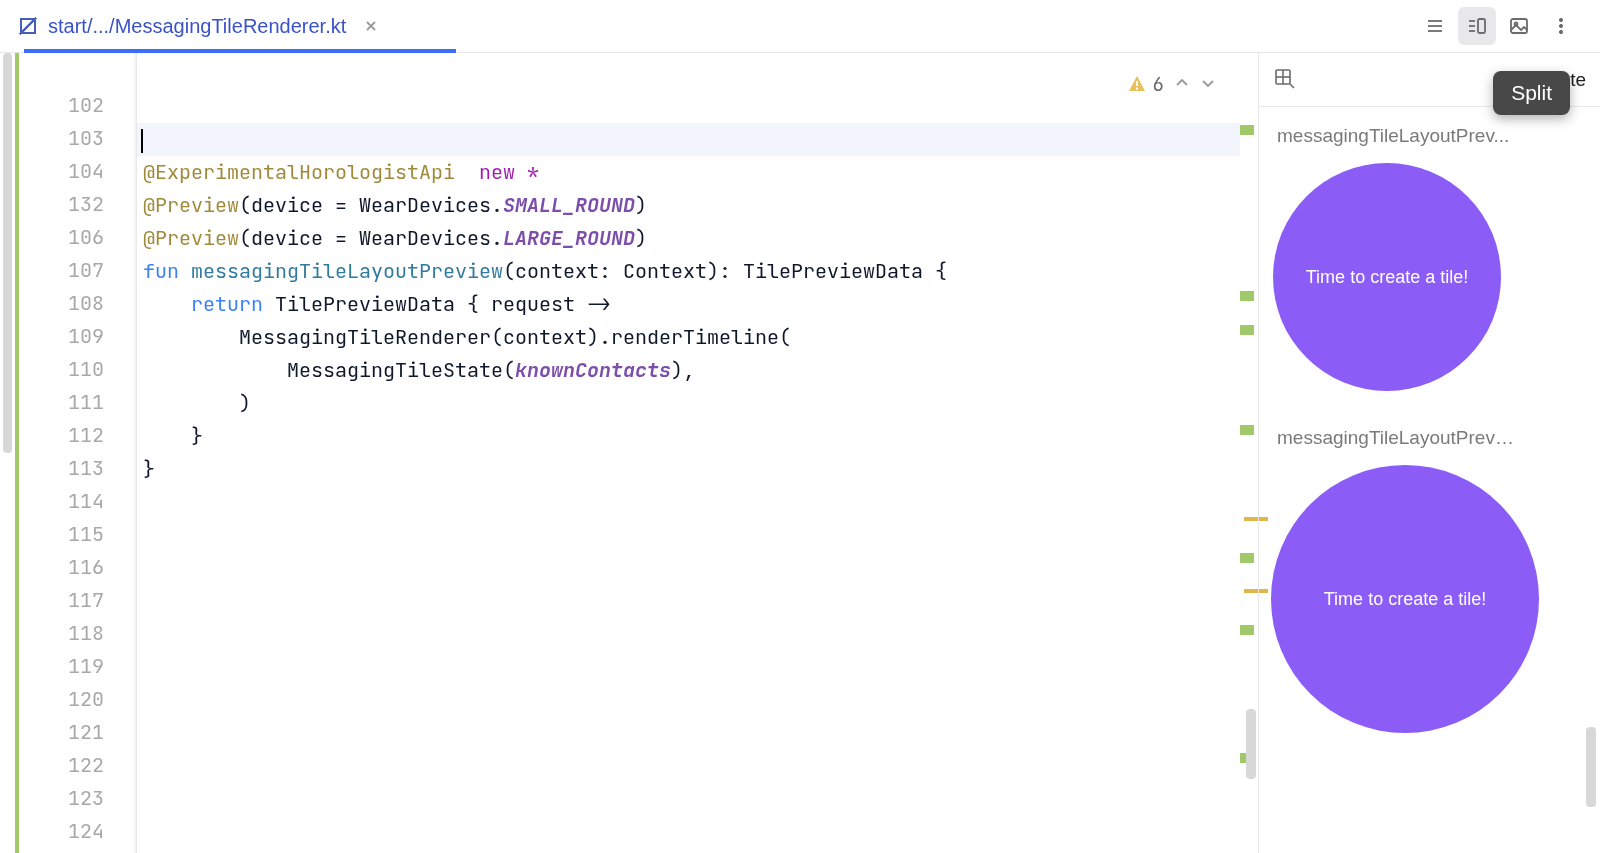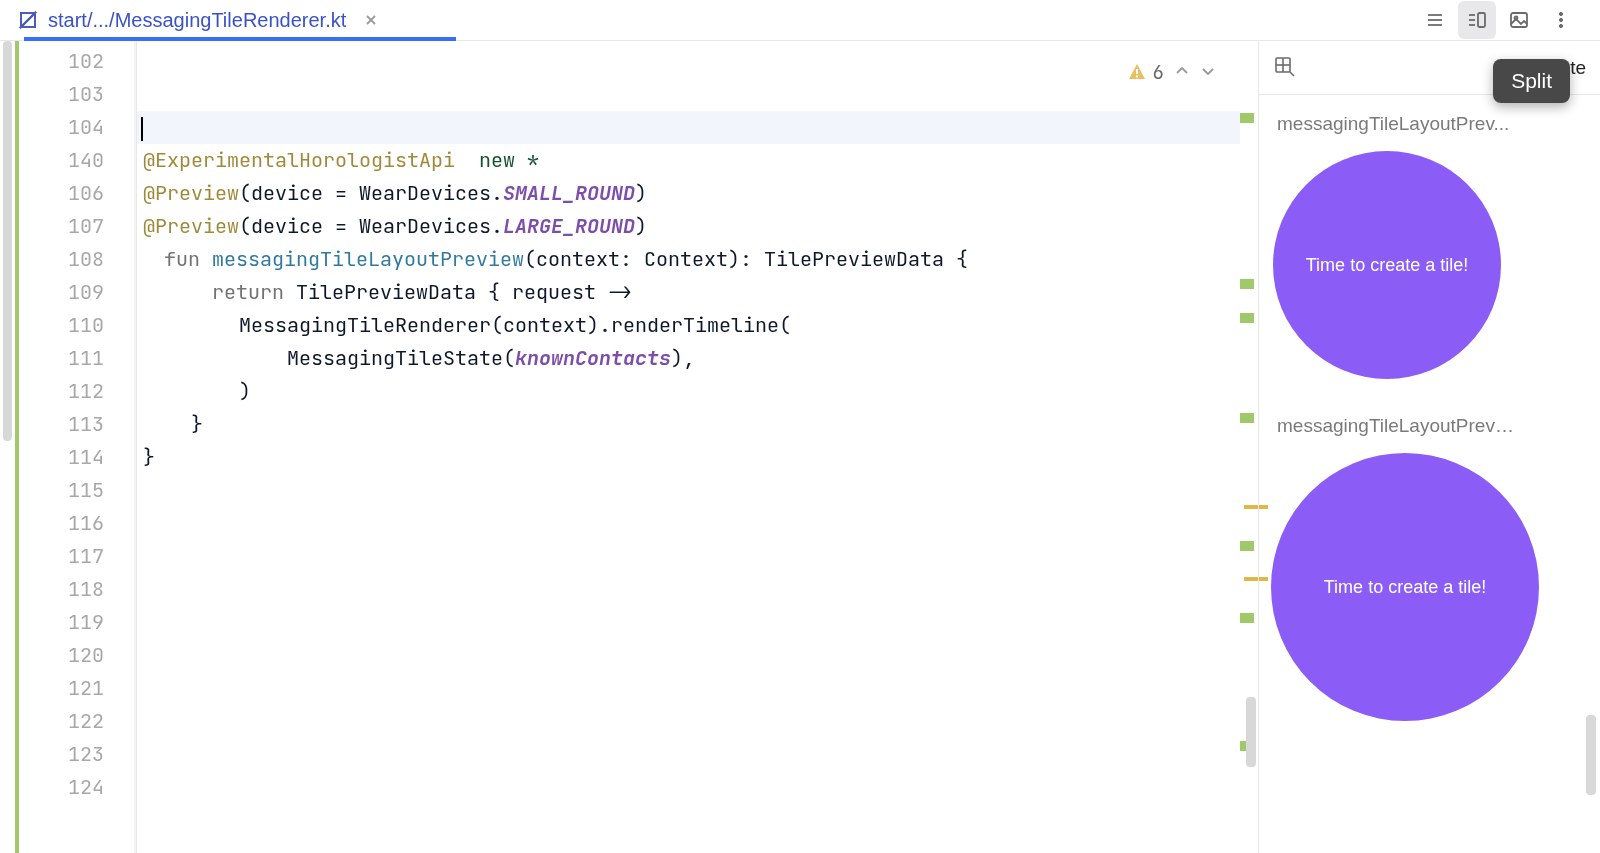--- a/index.html
+++ b/index.html
@@ -1,51 +1,51 @@
 <!DOCTYPE html>
 <html><head>
 <meta charset="utf-8">
 <style>
   * { box-sizing: border-box; margin: 0; padding: 0; }
   html, body { width: 1600px; height: 853px; overflow: hidden; font-family: -apple-system, BlinkMacSystemFont, "Segoe UI", sans-serif; background: #fff; }
   
   .root { display: flex; flex-direction: column; height: 100%; }
   
   
-  .tab-bar { height: 41px; display: flex; align-items: center; border-bottom: 1px solid #e8e8e8; position: relative; }
+  .tab-bar { height: 53px; display: flex; align-items: center; border-bottom: 1px solid #e8e8e8; position: relative; }
   .tab { display: flex; align-items: center; gap: 10px; padding: 0 18px; height: 100%; position: relative; }
   .tab-icon { width: 20px; height: 20px; display: flex; align-items: center; justify-content: center; }
   .tab-label { font-size: 20px; color: #3a52c8; }
   .tab-close { color: #9a9a9a; font-size: 18px; width: 18px; height: 18px; display: flex; align-items: center; justify-content: center; margin-left: 6px; }
   .tab-underline { position: absolute; left: 24px; bottom: -1px; width: 432px; height: 4px; background: #3a6cff; }
   .tab-bar-right { margin-left: auto; display: flex; align-items: center; gap: 4px; padding-right: 20px; }
   .tab-bar-right .icon-btn { width: 38px; height: 38px; display: flex; align-items: center; justify-content: center; border-radius: 6px; }
   .tab-bar-right .icon-btn.active { background: #e8e8ea; }
   .tab-bar-right svg { stroke: #6b6b6b; }
   
   
   .main { flex: 1; display: flex; overflow: hidden; }
   
   
   .editor-pane { flex: 1; display: flex; position: relative; font-family: "JetBrains Mono", "Fira Code", Menlo, Consolas, monospace; font-size: 20px; }
   .left-gutter { width: 15px; background: #fff; position: relative; }
   .left-gutter-scrollbar { position: absolute; left: 3px; top: 0; width: 9px; height: 400px; background: #d8d8d8; border-radius: 4px; }
   .vcs-stripe { width: 4px; background: #a0c96a; }
-  .line-numbers { width: 115px; text-align: right; color: #a8a8a8; padding-right: 30px; padding-top: 4px; user-select: none; }
+  .line-numbers { width: 115px; text-align: right; color: #a8a8a8; padding-right: 30px; padding-top: 4px; user-select: none; margin-top: 32px; }
   .line-numbers div { height: 33px; line-height: 33px; }
   .fold-gutter { width: 3px; background: #f5f5f5; border-right: 1px solid #e8e8e8; }
   .code-area { flex: 1; padding-top: 4px; position: relative; }
   .code-line { height: 33px; line-height: 33px; white-space: pre; padding-left: 6px; }
   .code-line.current { background: #f2f5fc; }
   .cursor { display: inline-block; width: 2px; height: 24px; background: #000; vertical-align: middle; margin-left: -2px; }
   .tok-anno { color: #a08a3a; }
-  .tok-kw { color: #737373; margin-left: 21px; }
+  .tok-kw { color: #3b82f6; }
   .tok-fn { color: #317a9f; }
   .tok-prop { color: #7c4dab; font-style: italic; font-weight: bold; }
-  .tok-hint { color: #14532d; }
+  .tok-hint { color: #a21caf; }
   .tok-plain { color: #0f172a; }
   
   
   .problems { position: absolute; right: 24px; top: 18px; display: flex; align-items: center; gap: 10px; z-index: 5; }
   .problems-badge { display: flex; align-items: center; gap: 6px; color: #6b6b6b; font-size: 19px; }
   .problems-badge svg { }
   .problems-arrow { color: #9a9a9a; }
   
   
   .error-stripe { width: 18px; position: relative; background: #fff; }
@@ -127,21 +127,21 @@
 
     <div class="editor-pane">
       <div class="left-gutter">
         <div class="left-gutter-scrollbar"></div>
       </div>
       <div class="vcs-stripe"></div>
       <div class="line-numbers" id="line-numbers">
           <div>102</div>
           <div>103</div>
           <div>104</div>
-          <div>140</div>
+          <div>132</div>
           <div>106</div>
           <div>107</div>
           <div>108</div>
           <div>109</div>
           <div>110</div>
           <div>111</div>
           <div>112</div>
           <div>113</div>
           <div>114</div>
           <div>115</div>

